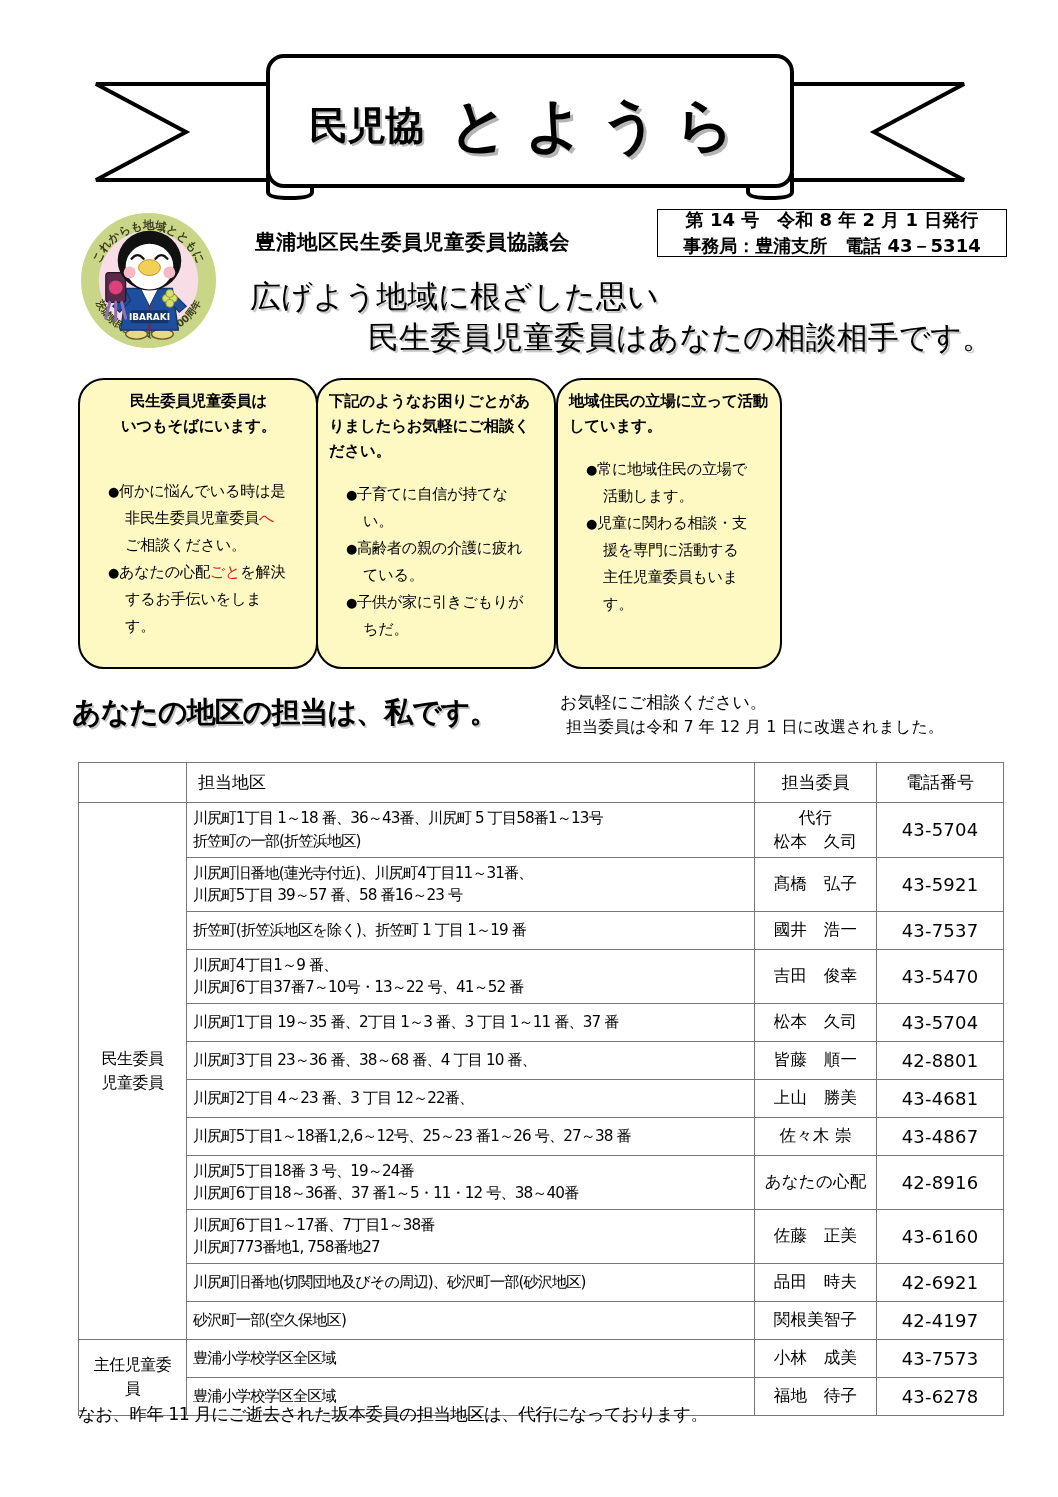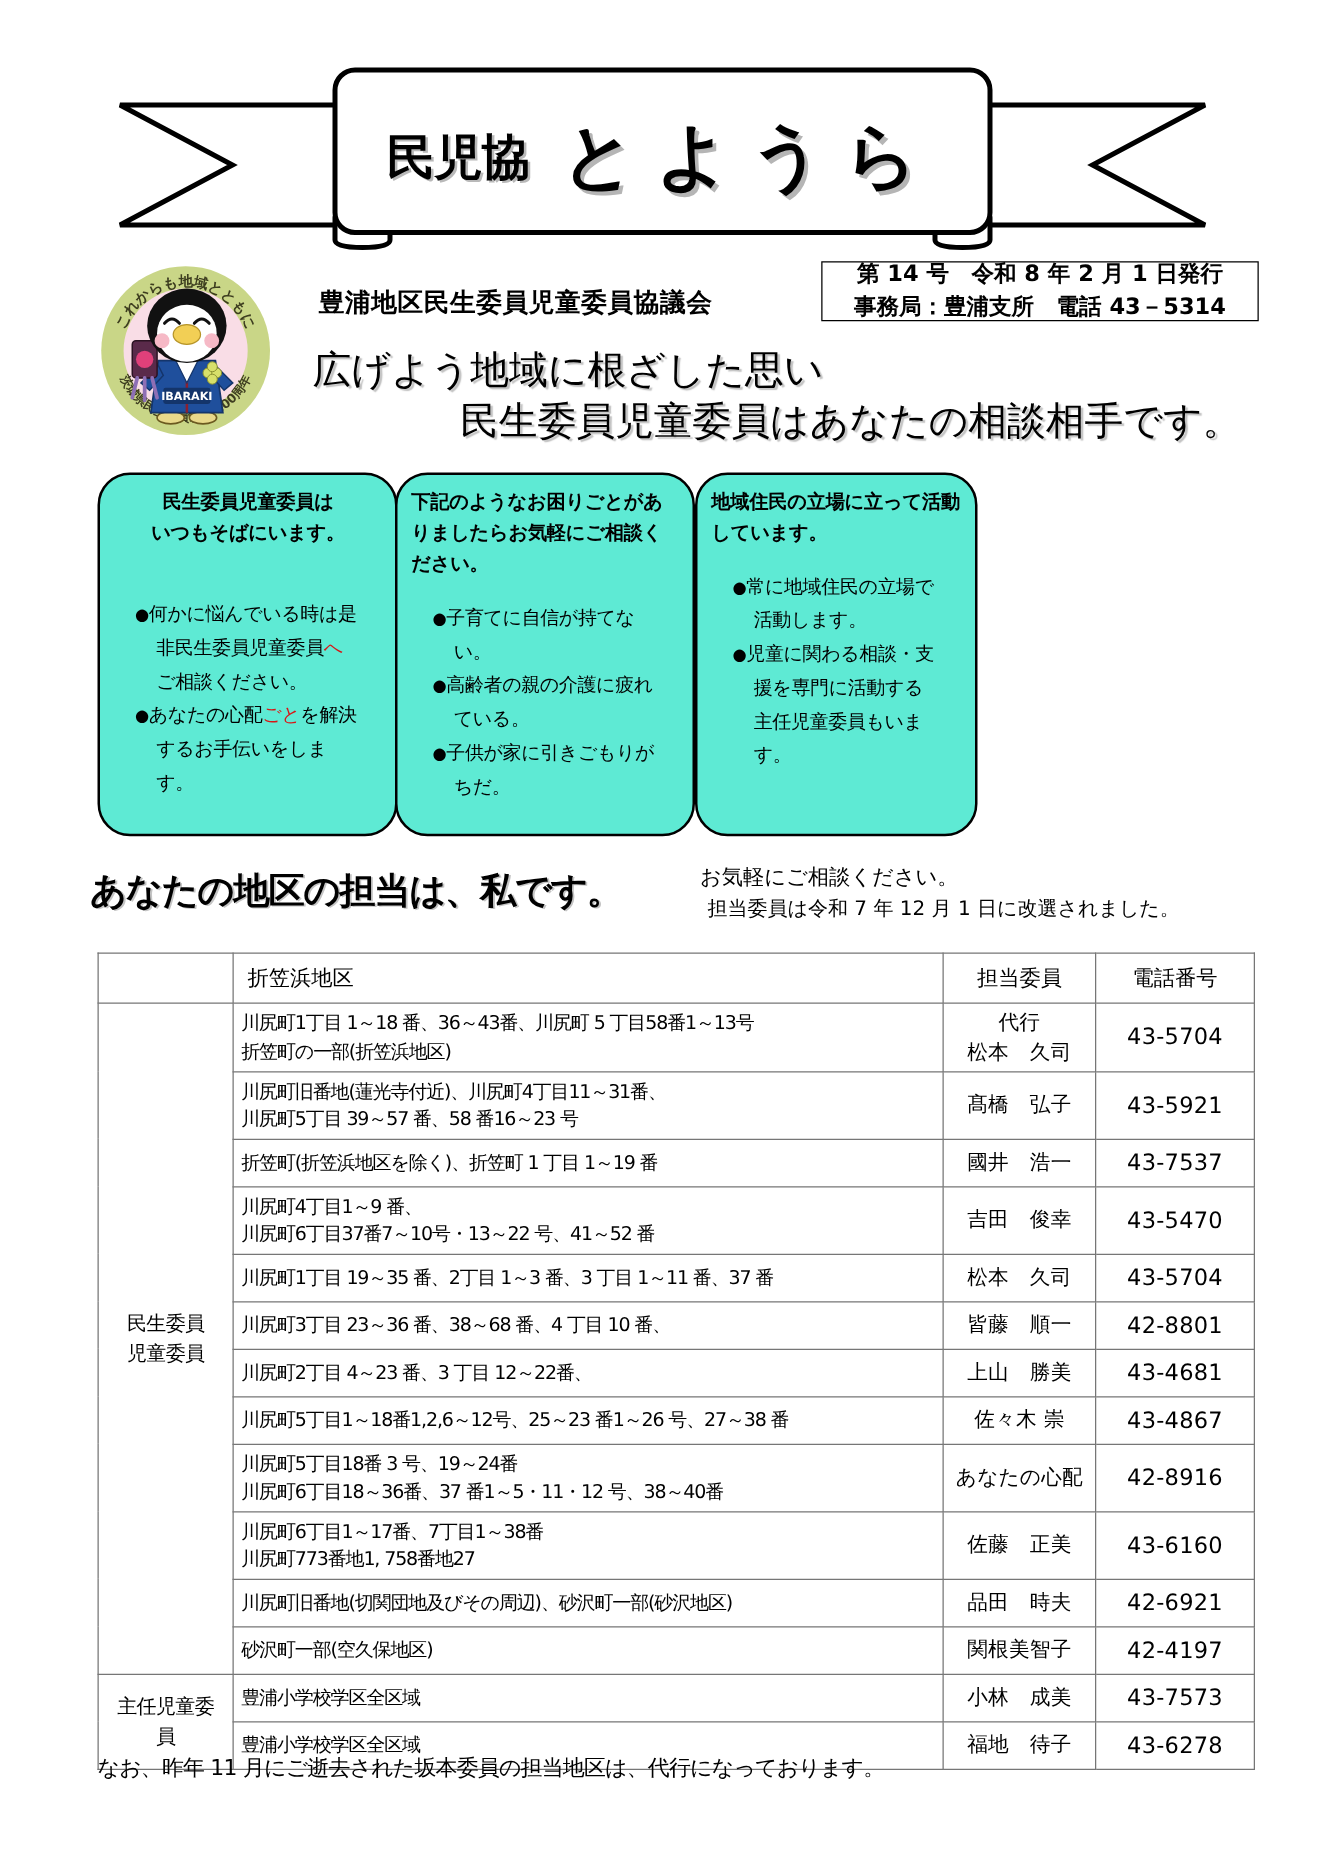--- a/index.html
+++ b/index.html
@@ -120,21 +120,21 @@
     top: 378px;
     width: 930px;
     height: 300px;
   }
   .ibox {
     position: absolute;
     top: 0;
     border: 2.4px solid #000;
     border-radius: 26px;
     box-sizing: border-box;
-    background: #5eead4;
+    background: #fef9c3;
     padding: 9px 10px 0 11px;
     overflow: visible;
   }
   .ibox.b1 { left: 0px;   width: 240px; height: 291px; }
   .ibox.b2 { left: 238px; width: 240px; height: 291px; }
   .ibox.b3 { left: 478px; width: 226px; height: 291px; }
   .ibox.b4 { left: 713px; width: 217px; height: 310px; }
 
   .ibox h3 {
     margin: 0;
@@ -377,21 +377,21 @@
   <table class="roster">
     <colgroup>
       <col class="c-grp">
         <col class="c-area">
         <col class="c-name">
         <col class="c-tel">
     </colgroup>
     <thead>
       <tr>
         <th class="c-grp"></th>
-        <th class="c-area">折笠浜地区</th>
+        <th class="c-area">担当地区</th>
         <th class="c-name">担当委員</th>
         <th class="c-tel">電話番号</th>
       </tr>
     </thead>
     <tbody>
         <tr class="r1">
           <td class="grp" rowspan="12">民生委員<br>児童委員</td>
           <td class="area">川尻町1丁目 1～18 番、36～43番、川尻町 5 丁目58番1～13号
 折笠町の一部(折笠浜地区)</td>
           <td class="name">代行

